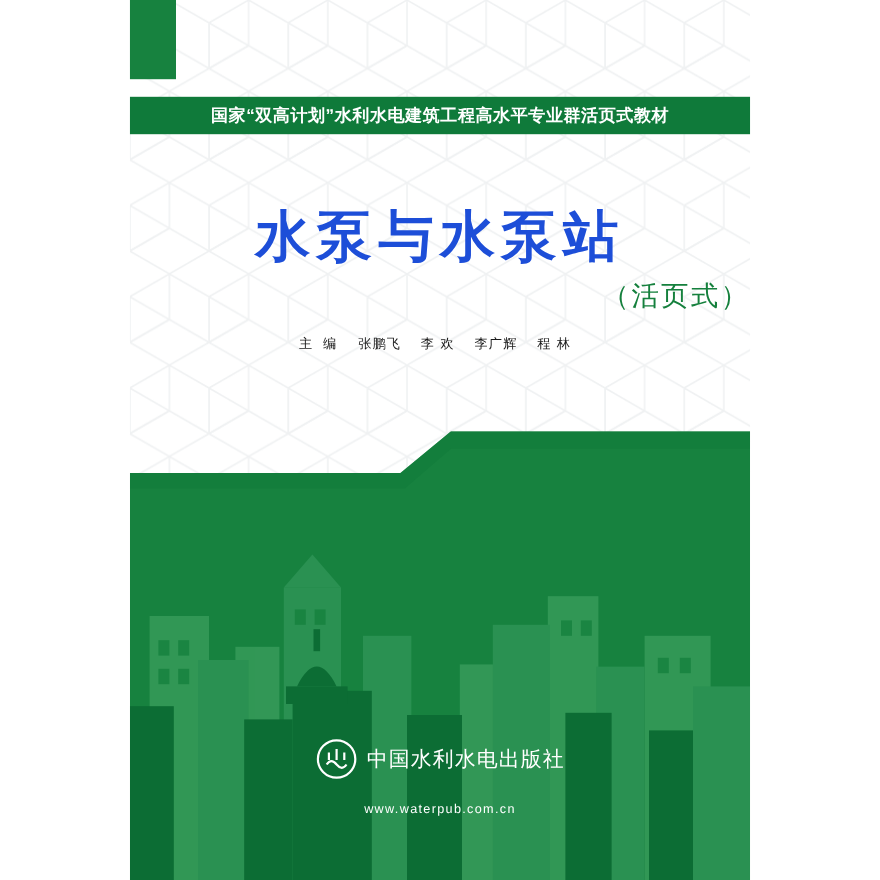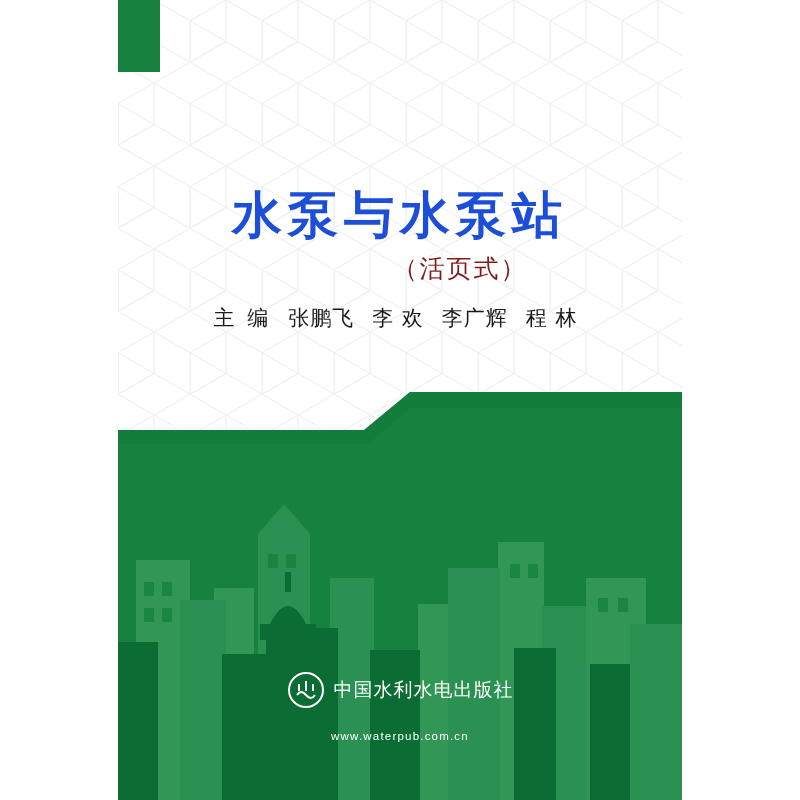--- a/index.html
+++ b/index.html
@@ -84,37 +84,37 @@
     font-weight: bold;
     letter-spacing: 6px;
     font-family: "DejaVu Sans", "Liberation Sans", sans-serif;
   }
 
   .subtitle {
     position: absolute;
     left: 0;
     top: 252px;
     width: 564px;
-    text-align: center;
-    color: #7f1d1d;
+    text-align: right;
+    color: #15803d;
     font-size: 25px;
     letter-spacing: 2px;
     padding-left: 120px;
     box-sizing: border-box;
     font-family: "DejaVu Sans", "Liberation Sans", sans-serif;
   }
 
   .authors {
     position: absolute;
     left: 0;
     top: 304px;
     width: 564px;
     text-align: center;
     color: #1a1a1a;
-    font-size: 21px;
+    font-size: 12px;
     letter-spacing: 1px;
     font-family: "DejaVu Sans", "Liberation Sans", sans-serif;
   }
   .authors .label {
     letter-spacing: 3px;
     margin-right: 8px;
   }
   .authors .name {
     margin: 0 9px;
   }
@@ -175,20 +175,23 @@
             <polygon points="0,20.75 36,41.5 0,62.25"></polygon>
           </g>
         </pattern>
       </defs>
       <rect x="0" y="0" width="564" height="430" fill="url(#cubes)"></rect>
       <rect x="0" y="0" width="564" height="430" fill="#ffffff" opacity="0.35"></rect>
     </svg>
 
     <div class="spine"></div>
 
+    <div class="banner">
+      <span class="banner-text">国家“双高计划”水利水电建筑工程高水平专业群活页式教材</span>
+    </div>
 
     <div class="title">水泵与水泵站</div>
 
     <div class="subtitle">（活页式）</div>
 
     <div class="authors">
       <span class="label">主 编</span><span class="name">张鹏飞</span><span class="name">李  欢</span><span class="name">李广辉</span><span class="name">程  林</span>
     </div>
 
     <svg class="lower" viewBox="0 0 564 408" preserveAspectRatio="none">

